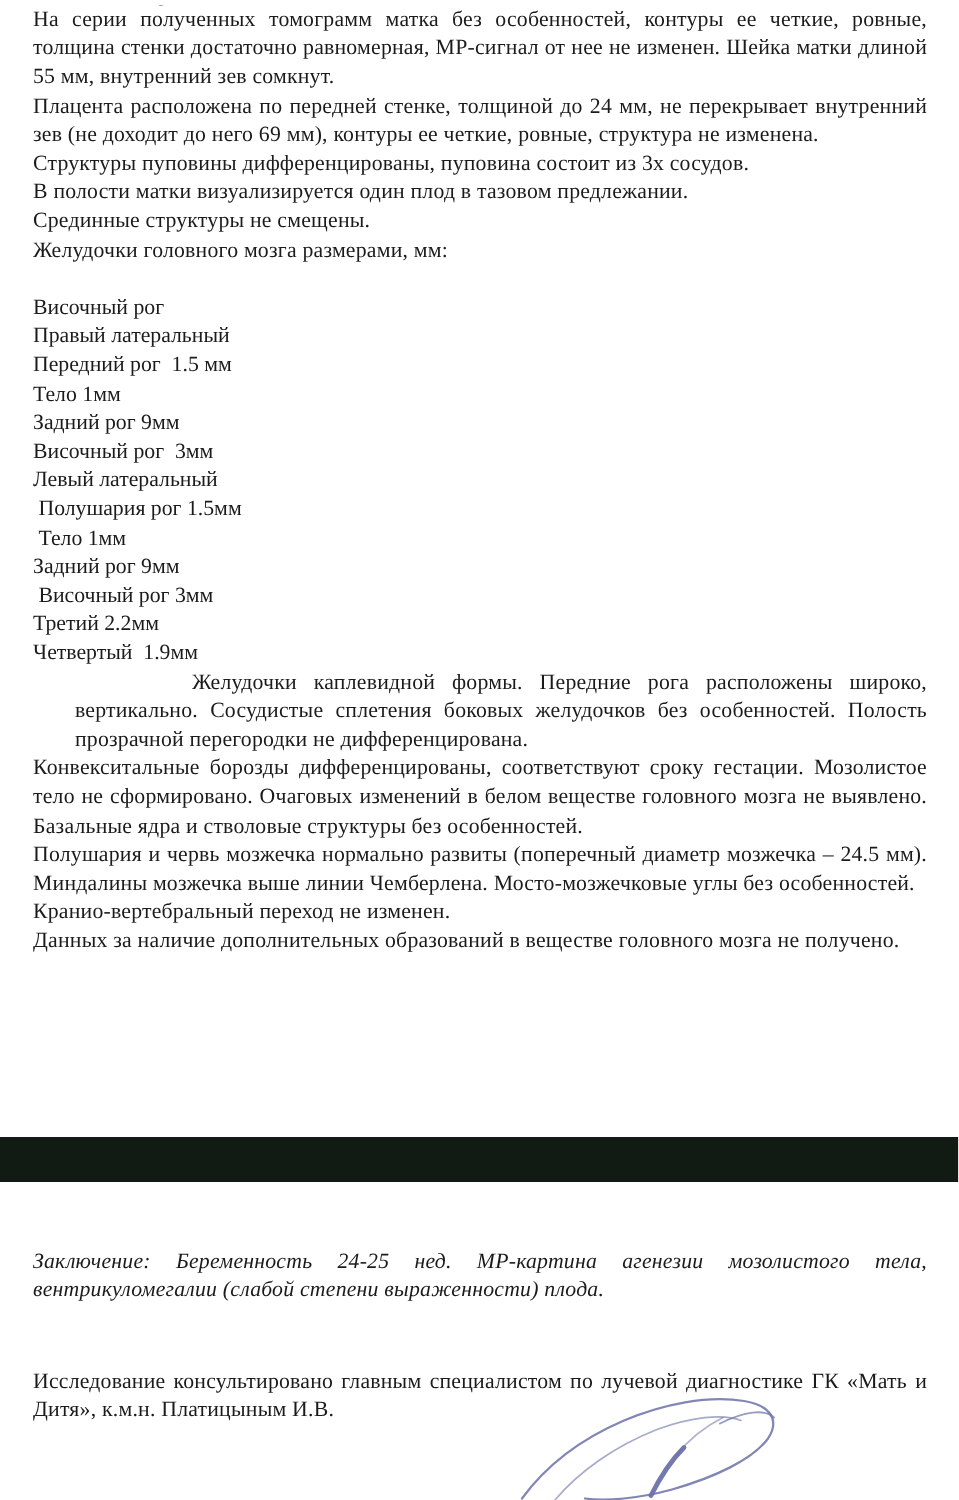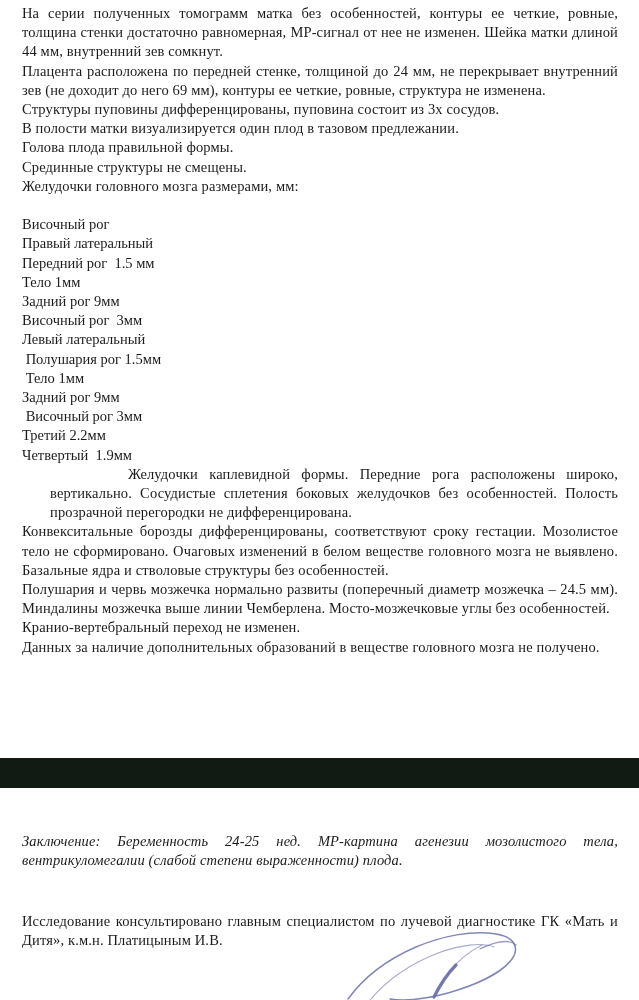--- a/index.html
+++ b/index.html
@@ -95,25 +95,24 @@
 </style>
 </head>
 <body>
 
 <div class="page">
 
   <div class="doc-body">
 
     <div class="clip-top">выполнено в 3х стандартных проекциях.</div>
 
-    <p class="para">На серии полученных томограмм матка без особенностей, контуры ее четкие, ровные, толщина стенки достаточно равномерная, МР-сигнал от нее не изменен. Шейка матки длиной 44 мм, внутренний зев сомкнут.</p>
+    <p class="para">На серии полученных томограмм матка без особенностей, контуры ее четкие, ровные, толщина стенки достаточно равномерная, МР-сигнал от нее не изменен. Шейка матки длиной 55 мм, внутренний зев сомкнут.</p>
     <p class="para">Плацента расположена по передней стенке, толщиной до 24 мм, не перекрывает внутренний зев (не доходит до него 69 мм), контуры ее четкие, ровные, структура не изменена.</p>
     <p class="para lastline-natural">Структуры пуповины дифференцированы, пуповина состоит из 3х сосудов.</p>
     <p class="para lastline-natural">В полости матки визуализируется один плод в тазовом предлежании.</p>
-    <p class="para lastline-natural">Голова плода правильной формы.</p>
     <p class="para lastline-natural">Срединные структуры не смещены.</p>
     <p class="para lastline-natural">Желудочки головного мозга размерами, мм:</p>
 
     <div class="spacer-line"></div>
 
     <ul class="meas-list">
       <li>Височный рог</li>
       <li>Правый латеральный</li>
       <li>Передний рог  1.5 мм</li>
       <li>Тело 1мм</li>

